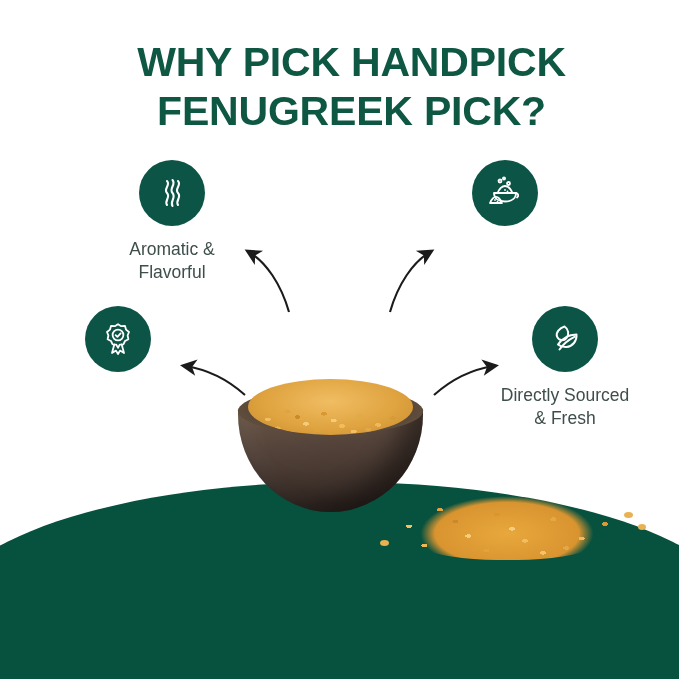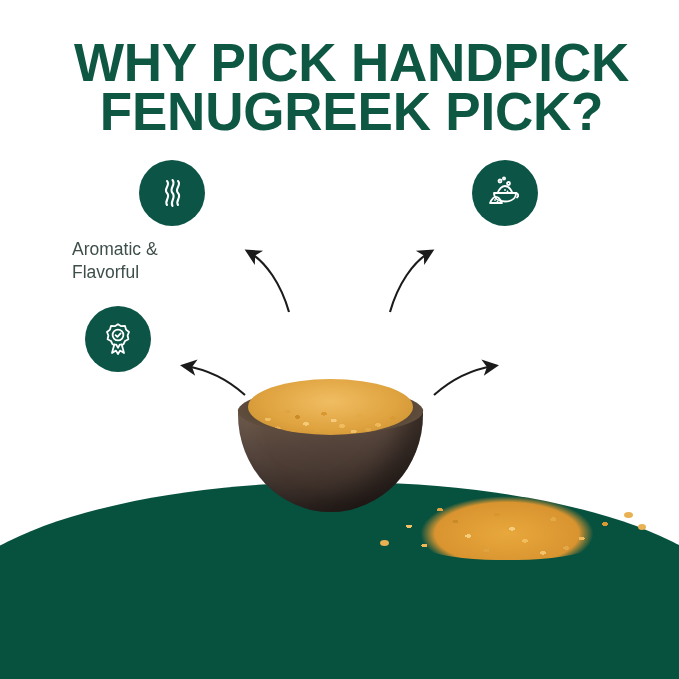--- a/index.html
+++ b/index.html
@@ -12,39 +12,39 @@
   }
   #stage { position:absolute; inset:0; }
 
   
   .title {
     position:absolute;
     top:38px; left:0; width:679px;
     text-align:center;
     color:#0E5742;
     font-weight:bold;
-    font-size:53px;
+    font-size:41px;
     line-height:49px;
     letter-spacing:-0.2px;
     padding-left:24px;
   }
 
   
   .green-base {
     position:absolute;
     left:-60px;
     top:482px;
     width:800px;
     height:320px;
     background:#07513F;
     border-radius:50% 50% 0 0 / 42% 42% 0 0;
   }
 
   
-  .feature { position:absolute; width:200px; text-align:left; }
+  .feature { position:absolute; width:200px; text-align:center; }
   .icon-circle {
     width:66px; height:66px;
     border-radius:50%;
     background:#0C5446;
     margin:0 auto 12px auto;
     display:flex; align-items:center; justify-content:center;
   }
   .icon-circle svg { display:block; }
   .feature-label {
     color:#3E4E4B;
@@ -177,20 +177,31 @@
     <div class="icon-circle">
       <svg width="36" height="36" viewBox="0 0 36 36" fill="none" stroke="#ffffff" stroke-width="1.8" stroke-linecap="round" stroke-linejoin="round">
         <path d="M18 3.2 L21.2 5.2 L25 5 L26 8.6 L29 11 L27.6 14.5 L28.4 18.2 L25 20 L23.4 23.4 L19.7 23.6 L18 26.8 L16.3 23.6 L12.6 23.4 L11 20 L7.6 18.2 L8.4 14.5 L7 11 L10 8.6 L11 5 L14.8 5.2 Z"></path>
         <circle cx="18" cy="14" r="5.4"></circle>
         <path d="M15.6 14.1 L17.4 15.9 L20.6 12.4"></path>
         <path d="M14.3 23.4 L12 32 L16 29.6 L18 33 L20 29.6 L24 32 L21.7 23.4"></path>
       </svg>
     </div>
   </div>
 
+  <div class="feature f-sourced">
+    <div class="icon-circle">
+      <svg width="36" height="36" viewBox="0 0 36 36" fill="none" stroke="#ffffff" stroke-width="2" stroke-linecap="round" stroke-linejoin="round">
+        <path d="M17.5 5.5 C21.5 8, 22.5 13.5, 19.5 17 C16.5 20.5, 11.5 19.5, 10 15.5 C8.6 11.7, 12.5 6.8, 17.5 5.5 Z"></path>
+        <path d="M29.5 13.5 C30 20, 25.5 25.5, 19.5 26 C14.5 26.4, 11 23.5, 11 23.5 C15 17.5, 22 13.8, 29.5 13.5 Z"></path>
+        <path d="M27.5 15.8 C22 18.5, 16.5 22.5, 12.5 28.5"></path>
+      </svg>
+    </div>
+    <div class="feature-label">Directly Sourced
+&amp; Fresh</div>
+  </div>
 
   <div class="product">
     <div class="spill">
       <div class="seed-tex"></div>
     </div>
     <div class="bowl">
       <div class="bowl-body"></div>
       <div class="bowl-rim"></div>
       <div class="bowl-seeds">
         <div class="seed-tex"></div>

